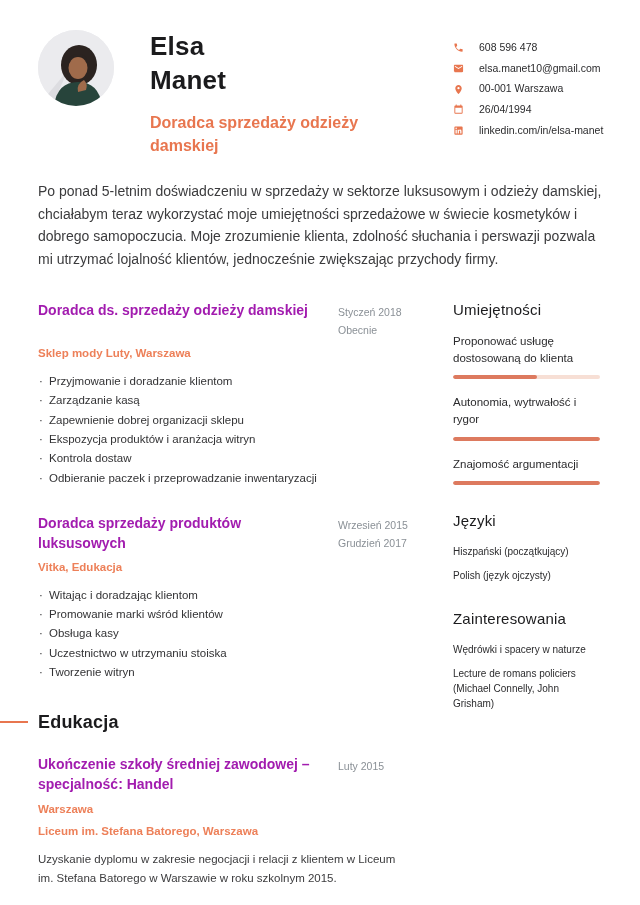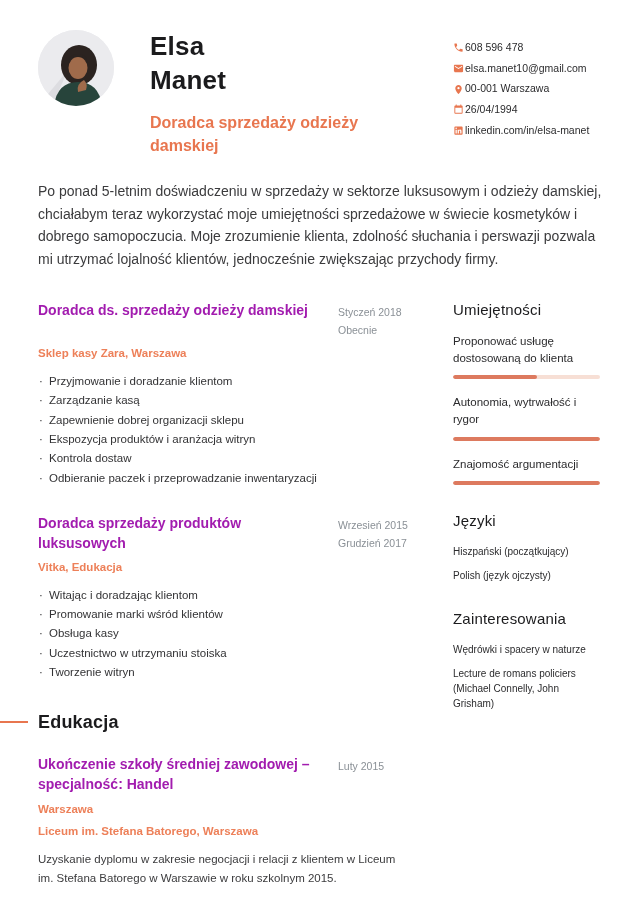--- a/index.html
+++ b/index.html
@@ -21,21 +21,21 @@
   .name {
     font-size:26px; font-weight:700; color:#1b1b1d;
     line-height:1.3; letter-spacing:.2px;
   }
   .job-title {
     margin-top:13px; color:#e8764f; font-size:16px; font-weight:600;
     line-height:1.45; width:275px;
   }
   .contact { position:absolute; left:415px; top:11px; width:165px; }
   .contact-row {
-    display:flex; align-items:center; gap:1px;
+    display:flex; align-items:center; gap:15px;
     font-size:10.5px; color:#2b2b2d; margin-bottom:7px; line-height:1.3;
   }
   .cicon { width:11px; height:11px; flex:0 0 11px; color:#e8764f; display:inline-flex; }
   .cicon svg { width:11px; height:11px; fill:currentColor; }
 
   
   .summary {
     margin-top:23px; width:567px; font-size:14px; line-height:1.62;
     color:#3b3b3d;
   }
@@ -173,21 +173,21 @@
 
 
       <div class="entry">
         <div class="entry-head">
           <div class="role">Doradca ds. sprzedaży odzieży damskiej</div>
           <div class="dates">
             <div>Styczeń 2018</div>
             <div>Obecnie</div>
           </div>
         </div>
-        <div class="company">Sklep kasy Zara, Warszawa</div>
+        <div class="company">Sklep mody Luty, Warszawa</div>
         <ul class="bullets">
           <li>Przyjmowanie i doradzanie klientom</li>
           <li>Zarządzanie kasą</li>
           <li>Zapewnienie dobrej organizacji sklepu</li>
           <li>Ekspozycja produktów i aranżacja witryn</li>
           <li>Kontrola dostaw</li>
           <li>Odbieranie paczek i przeprowadzanie inwentaryzacji</li>
         </ul>
       </div>
 

